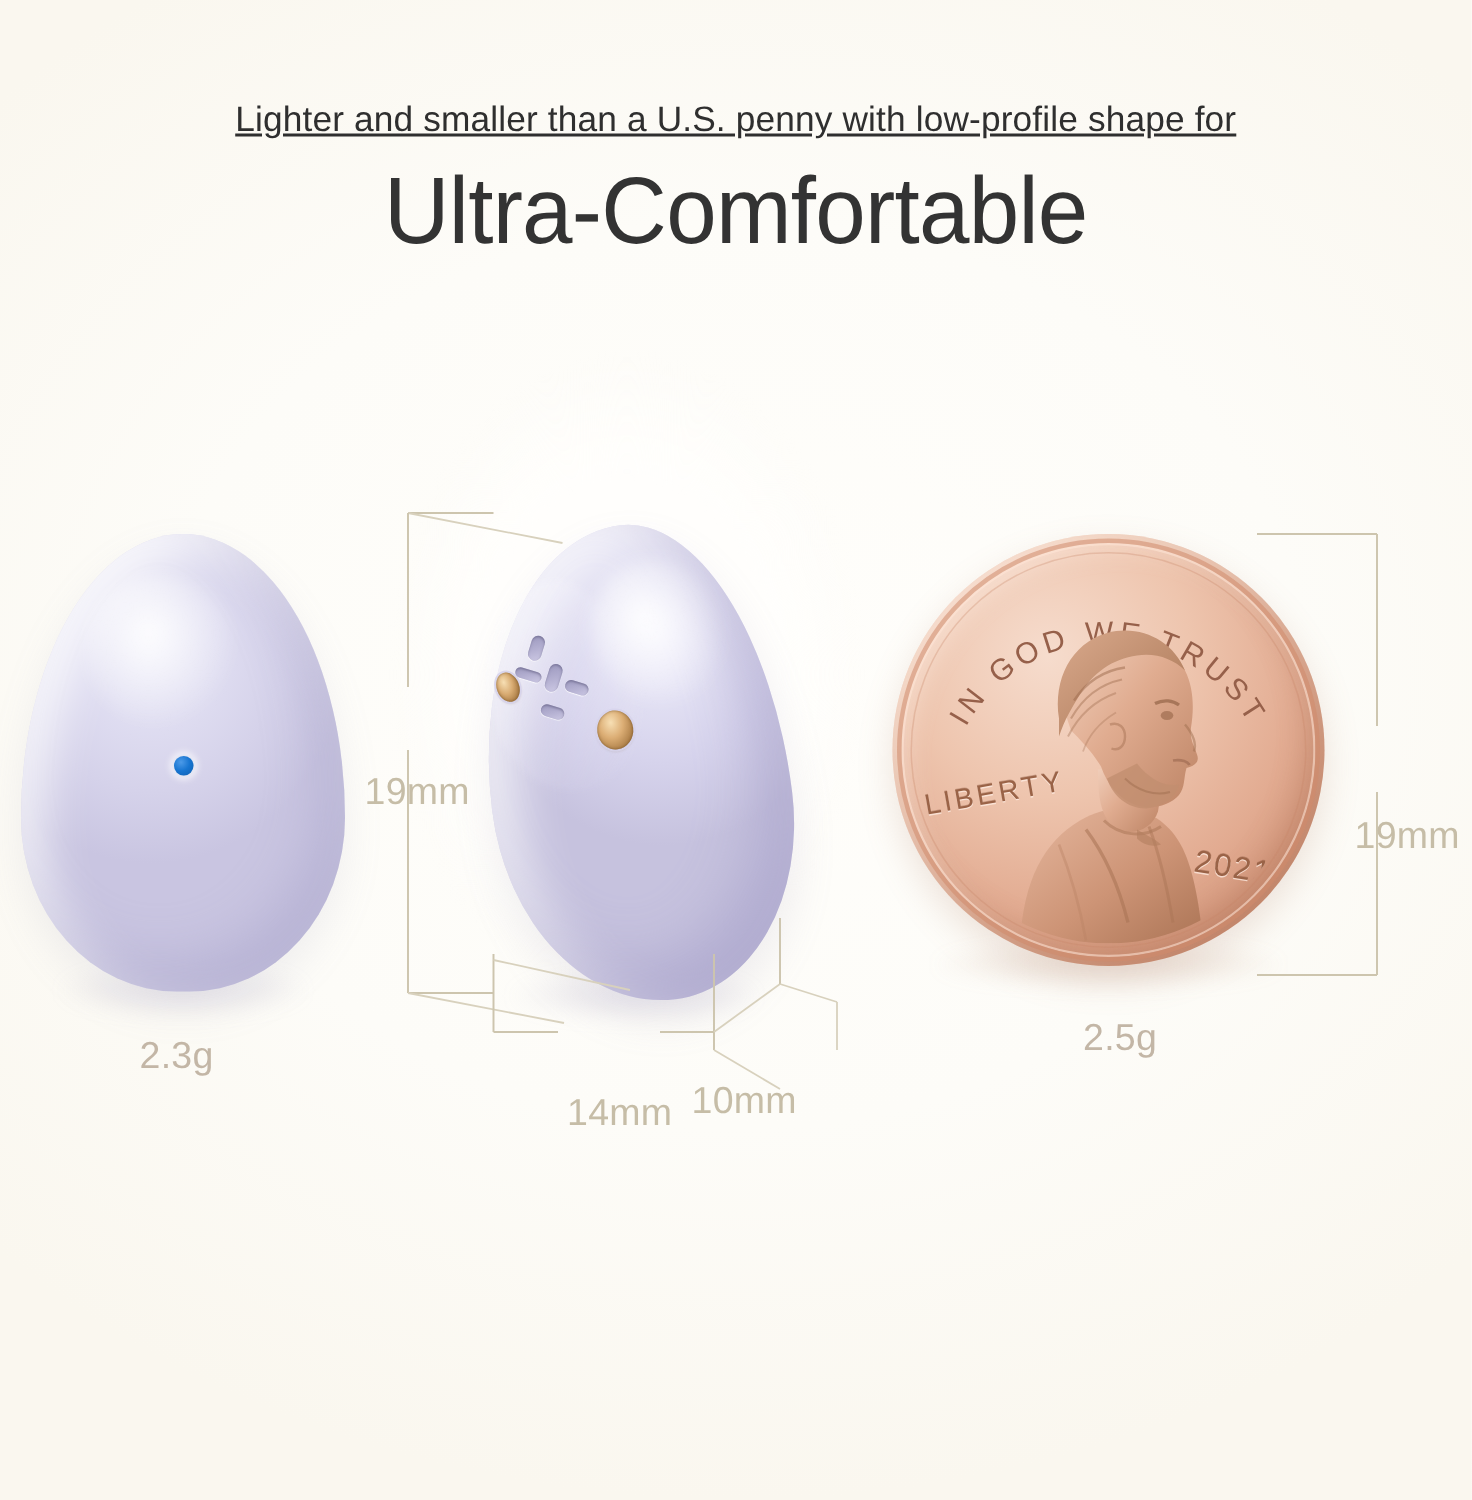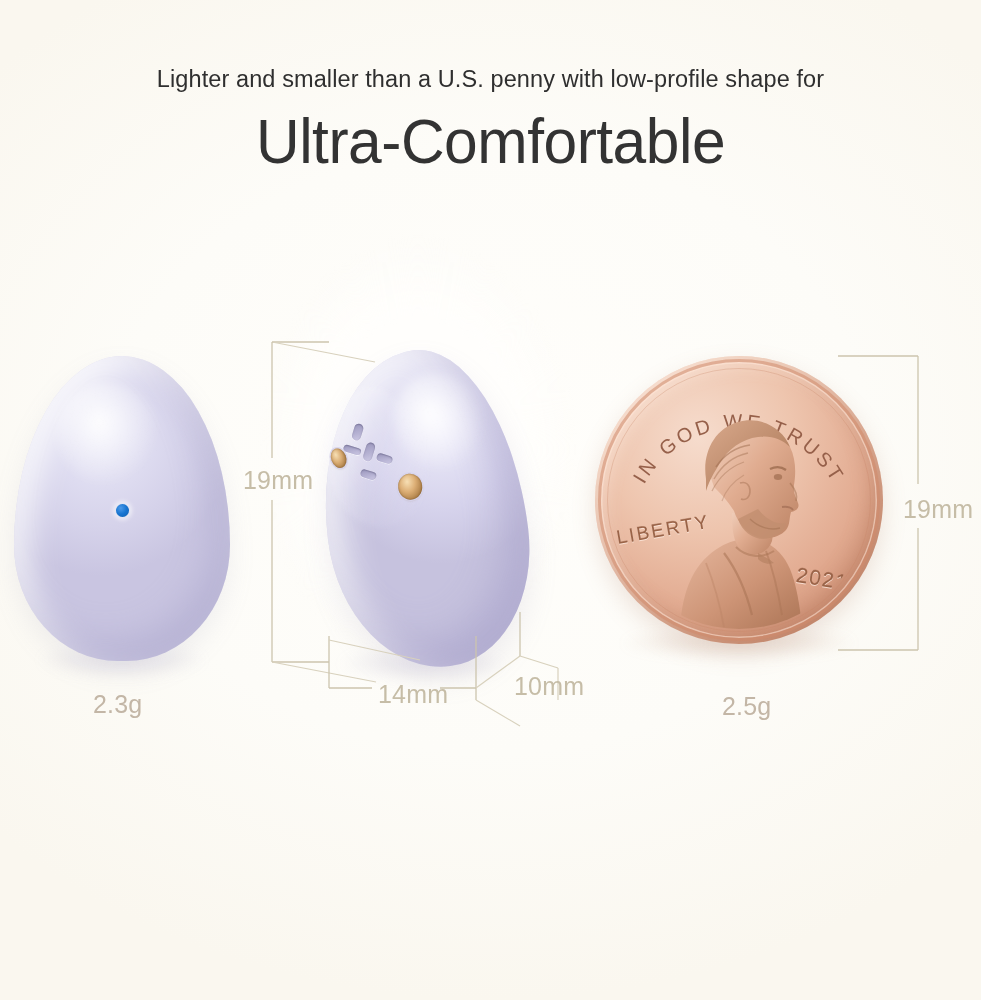--- a/index.html
+++ b/index.html
@@ -32,20 +32,21 @@
     width: 981px;
     text-align: center;
   }
   .subhead {
     font-size: 23.5px;
     line-height: 30px;
     color: #2f2f2f;
     letter-spacing: 0.1px;
     font-weight: 400;
     white-space: nowrap;
+    text-decoration: underline;
   }
   .bighead {
     margin-top: 10px;
     font-size: 63px;
     line-height: 74px;
     color: #333333;
     font-weight: 400;
     letter-spacing: -0.5px;
     transform: scaleX(0.96);
     white-space: nowrap;
@@ -301,36 +302,37 @@
     fill: none;
   }
 
   .dim-label {
     position: absolute;
     color: #c6bda7;
     font-size: 25px;
     line-height: 28px;
     white-space: nowrap;
     letter-spacing: 0.2px;
+    margin-top: 48px;
   }
   #label-h-left   { left: 243px; top: 466px; }
   #label-w-bottom { left: 378px; top: 680px; }
-  #label-d-right  { left: 514px; top: 672px; }
+  #label-d-right  { left: 461px; top: 672px; }
   #label-h-right  { left: 903px; top: 495px; }
 
   .weight-label {
     position: absolute;
     color: #c3b6a6;
     font-size: 25px;
     line-height: 28px;
     white-space: nowrap;
     letter-spacing: 0.2px;
   }
   #weight-device { left: 93px; top: 678px; margin-top: 12px; }
-  #weight-penny  { left: 722px; top: 692px; }
+  #weight-penny  { left: 722px; top: 678px; }
 </style>
 </head>
 <body>
 
 <div id="stage">
 
   <div class="headline-block">
     <div class="subhead">Lighter and smaller than a U.S. penny with low-profile shape for</div>
     <div class="bighead">Ultra-Comfortable</div>
   </div>

